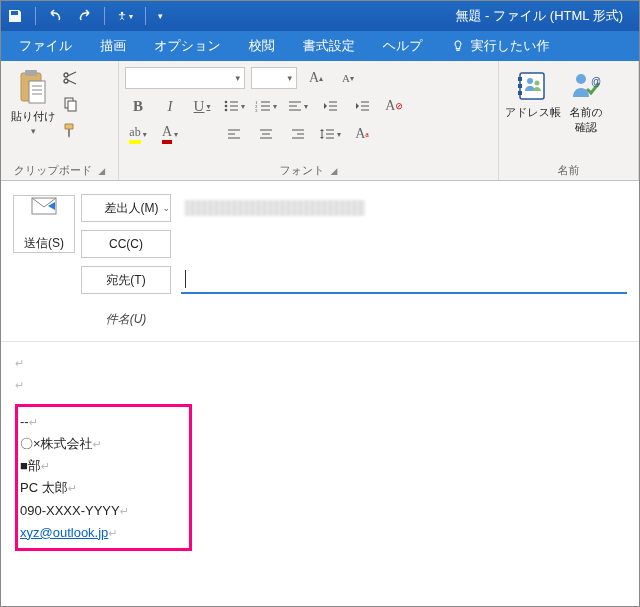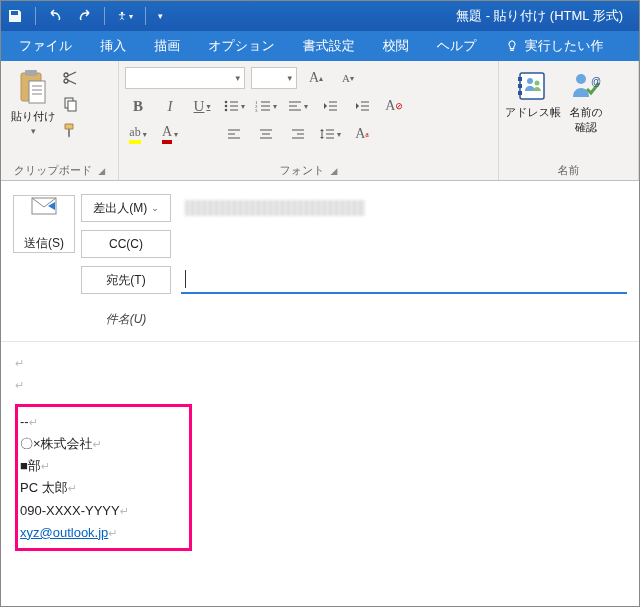--- a/index.html
+++ b/index.html
@@ -207,30 +207,29 @@
       <svg width="14" height="14" viewBox="0 0 16 16">
           <circle cx="8" cy="3" r="2" fill="#fff"></circle>
           <path stroke="#fff" stroke-width="1.5" fill="none" d="M3 6h10M8 6v5m-3 3l3-3 3 3"></path>
         </svg>
       <span style="color:#fff;font-size:8px">▾</span>
     </span>
     <span class="qat-sep"></span>
     <span style="color:#fff;font-size:9px">▾</span>
   </div>
   <div class="title-spacer"></div>
-  <div class="title-text">無題 - 貼り付け (HTML 形式)</div>
+  <div class="title-text">無題 - ファイル (HTML 形式)</div>
 </div>
 
 <div class="tabs">
   <div class="tab">ファイル</div>
-  <div class="tab">挿入</div>
   <div class="tab">描画</div>
   <div class="tab">オプション</div>
+  <div class="tab">校閲</div>
   <div class="tab">書式設定</div>
-  <div class="tab">校閲</div>
   <div class="tab">ヘルプ</div>
   <div class="tab tell">
     <svg width="14" height="14" viewBox="0 0 16 16">
         <path fill="none" stroke="#fff" stroke-width="1.2" d="M8 2a4 4 0 0 0-2 7v2h4v-2a4 4 0 0 0-2-7zM6 13h4"></path>
       </svg>
     <span>実行したい作</span>
   </div>
 </div>
 
 <div class="ribbon">
@@ -443,21 +442,21 @@
       <svg width="26" height="18" viewBox="0 0 26 18">
         <rect x="1" y="1" width="24" height="16" fill="#fff" stroke="#888"></rect>
         <path d="M1 1l12 9L25 1" fill="none" stroke="#888"></path>
         <path d="M17 9l7-4v8z" fill="#2b7cd3"></path>
       </svg>
       <span>送信(S)</span>
     </div>
   </div>
   <div class="fields-col">
     <div class="field-row">
-      <div class="field-btn" style="justify-content:center;padding:0 8px">
+      <div class="field-btn" style="justify-content:flex-end;padding:0 0">
         <span>差出人(M)</span>
         <span class="chev">⌄</span>
       </div>
       <div class="field-val">
         <div class="from-blur"></div>
       </div>
     </div>
     <div class="field-row">
       <div class="field-btn">
         <span>CC(C)</span>

